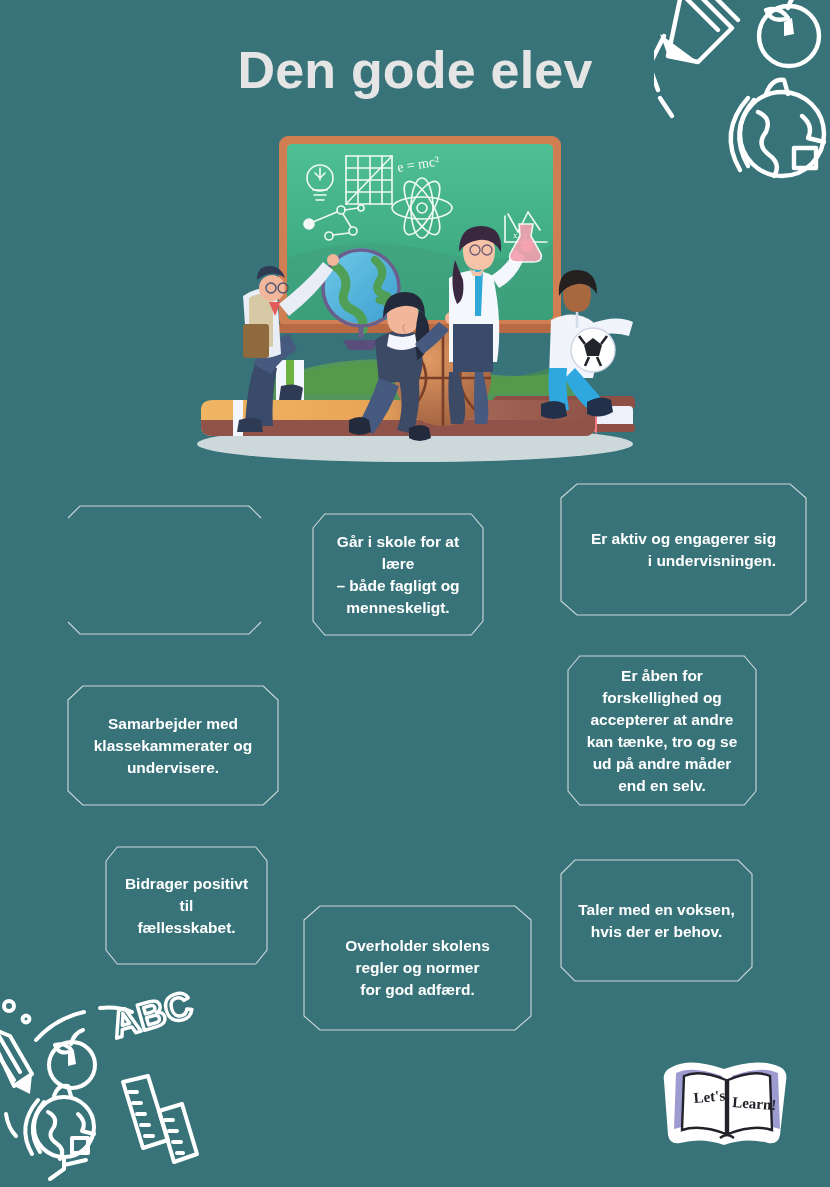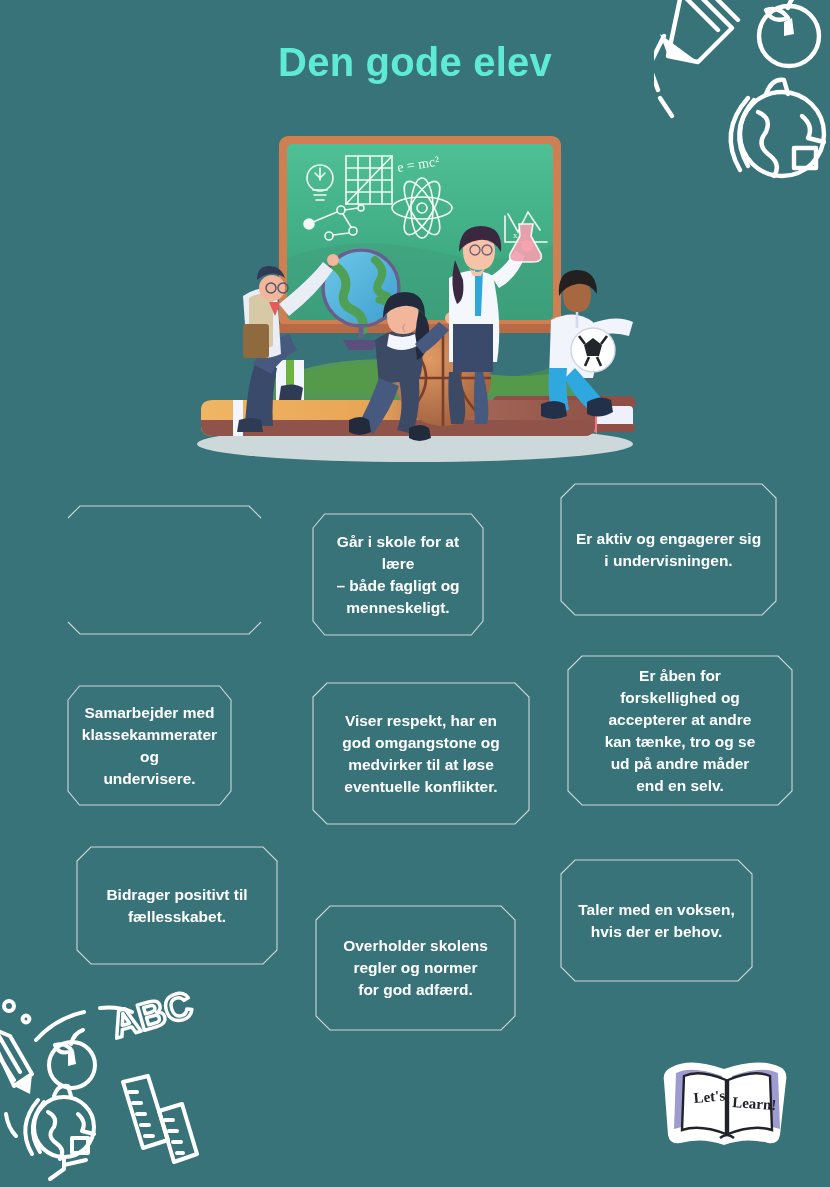--- a/index.html
+++ b/index.html
@@ -13,22 +13,22 @@
 
   
   .doodle{position:absolute;pointer-events:none;}
   #doodle-top-right{top:-6px;right:-4px;}
   #doodle-bottom-left{left:-8px;bottom:-4px;}
   #doodle-book{right:38px;bottom:32px;}
 
   
   .title{
     position:absolute;top:40px;left:0;width:830px;
-    text-align:center;color:#5eead4;
-    font-size:40px;font-weight:bold;letter-spacing:.2px;
+    text-align:center;color:#e5e5e5;
+    font-size:52px;font-weight:bold;letter-spacing:.2px;
   }
 
   
   .illustration{position:absolute;left:183px;top:128px;width:465px;height:340px;}
 
   
   .card{
     position:absolute;
     box-sizing:border-box;
     display:flex;align-items:center;justify-content:center;
@@ -39,26 +39,26 @@
   .card .card-text{position:relative;z-index:2;white-space:pre-line;}
   .card .frame{position:absolute;inset:0;z-index:1;}
   .card .frame svg{display:block;width:100%;height:100%;overflow:visible;}
   .card .frame path,.card .frame polyline{
     fill:none;stroke:#cfd8da;stroke-width:1.1;vector-effect:non-scaling-stroke;
   }
 
   
   #card-1{left:68px; top:504px; width:193px;height:132px;}
   #card-2{left:313px;top:512px; width:170px;height:125px;}
-  #card-3{left:561px;top:482px; width:215px;height:135px;}
-  #card-4{left:68px; top:684px; width:163px;height:123px;}
+  #card-3{left:561px;top:482px; width:245px;height:135px;text-align:right;}
+  #card-4{left:68px; top:684px; width:210px;height:123px;}
   #card-5{left:313px;top:681px; width:216px;height:145px;}
-  #card-6{left:568px;top:654px; width:224px;height:153px;}
-  #card-7{left:77px; top:845px; width:200px;height:121px;}
-  #card-8{left:316px;top:904px; width:199px;height:128px;}
+  #card-6{left:568px;top:654px; width:188px;height:153px;}
+  #card-7{left:106px; top:845px; width:161px;height:121px;}
+  #card-8{left:304px;top:904px; width:227px;height:128px;}
   #card-9{left:561px;top:858px; width:191px;height:125px;}
 </style>
 </head>
 <body>
 
 <div class="poster">
 
   <div class="title">Den gode elev</div>
 
   <div class="doodle" id="doodle-top-right">
@@ -304,31 +304,20 @@
     <span class="frame">
       <svg viewBox="0 0 199 123" preserveAspectRatio="none">
         <path d="M0,16 L14,2 L185,2 L199,16 L199,107 L185,121 L14,121 L0,107 Z"></path>
       </svg>
     </span>
     <span class="card-text">Samarbejder med
 klassekammerater og
 undervisere.</span>
   </div>
 
-  <div class="card" id="card-5">
-    <span class="frame">
-      <svg viewBox="0 0 216 145" preserveAspectRatio="none">
-        <path d="M0,16 L14,2 L202,2 L216,16 L216,129 L202,143 L14,143 L0,129 Z"></path>
-      </svg>
-    </span>
-    <span class="card-text">Viser respekt, har en
-god omgangstone og
-medvirker til at løse
-eventuelle konflikter.</span>
-  </div>
 
   <div class="card" id="card-6">
     <span class="frame">
       <svg viewBox="0 0 224 153" preserveAspectRatio="none">
         <path d="M0,16 L14,2 L210,2 L224,16 L224,137 L210,151 L14,151 L0,137 Z"></path>
       </svg>
     </span>
     <span class="card-text">Er åben for
 forskellighed og
 accepterer at andre

